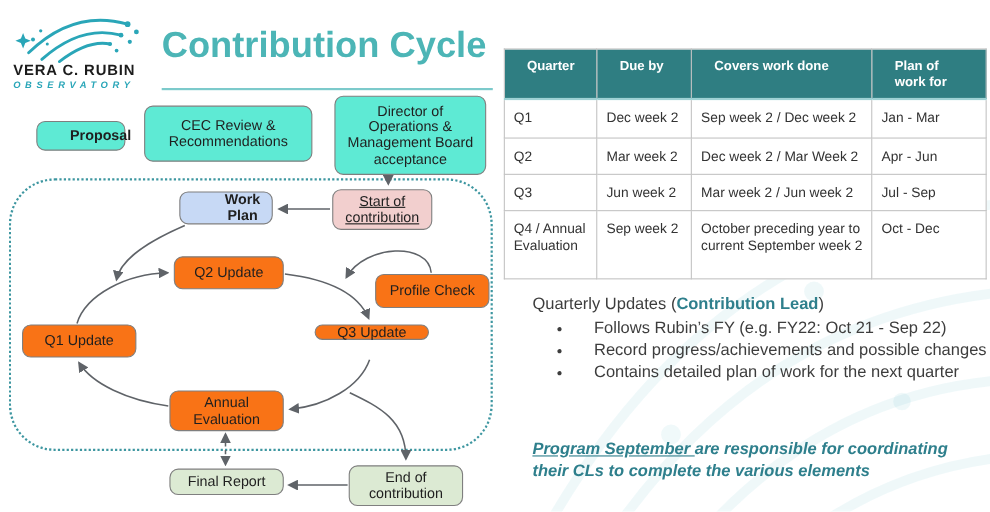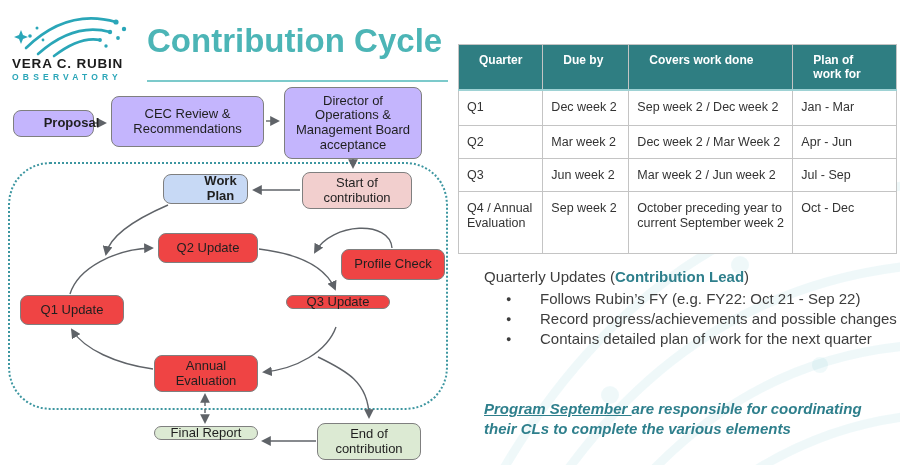--- a/index.html
+++ b/index.html
@@ -11,48 +11,48 @@
   }
   .abs { position:absolute; }
 
   
   #watermark { right:-20px; bottom:-30px; z-index:0; pointer-events:none; }
 
   
   #logo { left:12px; top:6px; width:126px; z-index:3; }
   #logo .swoosh { display:block; }
   #logo .l1 { font-size:13.5px; font-weight:bold; color:#1c1c1c; letter-spacing:.8px; margin-top:-2px; }
-  #logo .l2 { font-size:8.5px; font-weight:bold; color:#2aa6b8; letter-spacing:4.2px; margin-top:1px; }
+  #logo .l2 { font-size:8.5px; font-weight:bold; color:#2aa6b8; letter-spacing:4.2px; margin-top:1px;font-style:italic; }
   #page-title { left:147px; top:22px; font-size:33px; font-weight:bold; color:#4cb5b6; z-index:3; }
   #title-rule { left:147px; top:80px; width:301px; height:2px; background:#7ccacb; z-index:3; }
 
   
   #dotted-frame { left:8px; top:162px; width:440px; height:248px;
     border:2.5px dotted #3d96a0; border-radius:42px; z-index:1; }
   #arrows { left:0; top:0; z-index:2; pointer-events:none; }
   .node { position:absolute; z-index:3; border:1.4px solid #7f7f7f; border-radius:8px;
     display:flex; align-items:center; justify-content:center; text-align:center;
     font-size:13px; line-height:1.12; color:#1f1f1f; padding:2px 6px; }
-  .purple { background:#c4b5fd; }
+  .purple { background:#5eead4;margin-left:20px; }
   .blue   { background:#c7d9f5; }
   .pink   { background:#f2cfce; }
-  .gray   { background:#ef4444; }
+  .gray   { background:#f97316; }
   .green  { background:#dcead3; }
   .bold   { font-weight:bold; }
   #n-proposal { left:13px;  top:110px; width:81px;  height:27px;padding-left:42px; }
   #n-cec      { left:111px; top:96px;  width:153px; height:51px; }
   #n-director { left:284px; top:87px;  width:138px; height:72px; }
   #n-workplan { left:163px; top:174px; width:85px;  height:30px;padding-left:36px; }
-  #n-start    { left:302px; top:172px; width:110px; height:37px; }
+  #n-start    { left:302px; top:172px; width:91px; height:37px;text-decoration:underline; }
   #n-q2       { left:158px; top:233px; width:100px; height:30px; }
   #n-profile  { left:341px; top:249px; width:104px; height:31px; }
   #n-q1       { left:20px;  top:295px; width:104px; height:30px; }
   #n-q3       { left:286px; top:295px; width:104px; height:14px; }
   #n-annual   { left:154px; top:355px; width:104px; height:37px; }
-  #n-final    { left:154px; top:426px; width:104px; height:14px; }
+  #n-final    { left:154px; top:426px; width:104px; height:24px; }
   #n-end      { left:317px; top:423px; width:104px; height:37px; }
 
   
   #quarter-table { left:458px; top:44px; z-index:3; }
   table { border-collapse:collapse; background:#fff; }
   th, td { border:1px solid #c4c4c4; text-align:left; vertical-align:top; }
   th { background:#2f7e82; color:#ffffff; font-size:12px; font-weight:bold;
        padding:8px 20px; height:33px; border-bottom:2px solid #9ed2d4; }
   td { font-size:12.5px; color:#333333; padding:9px 8px 4px 8px; line-height:1.25; }
   tr.r0 td { height:35px; } tr.r1 td { height:33px; }

